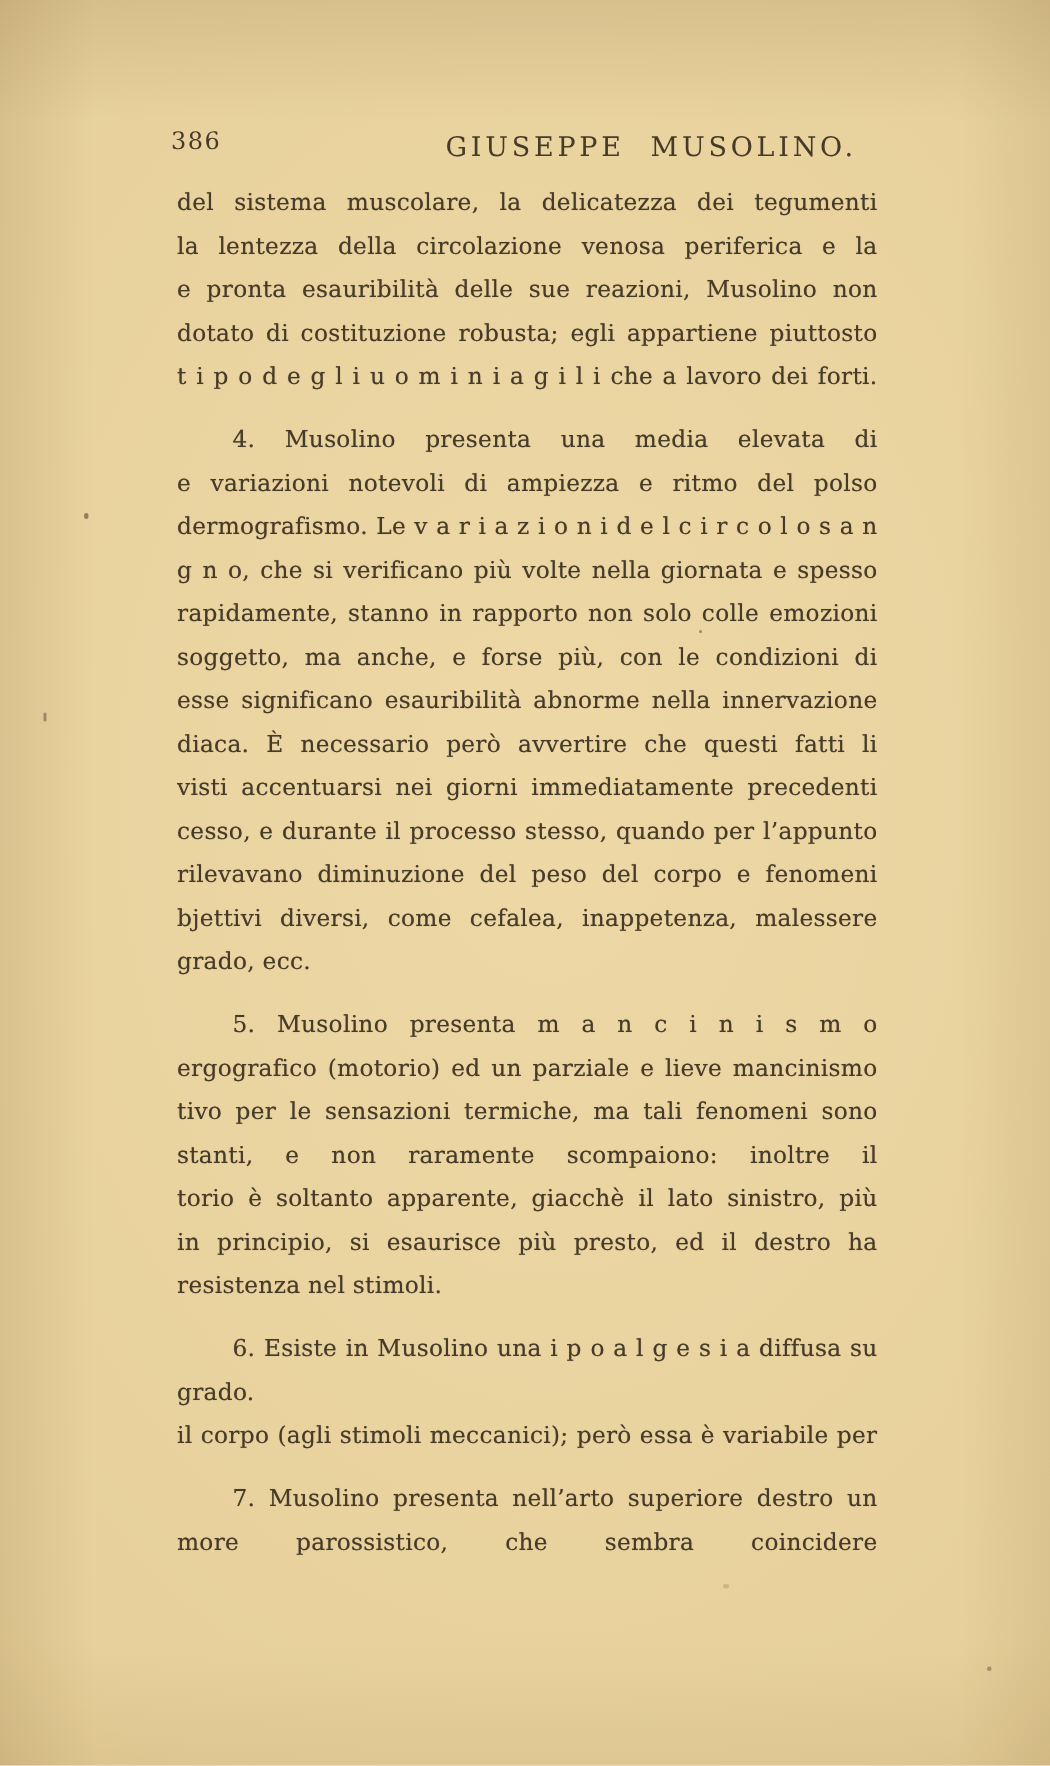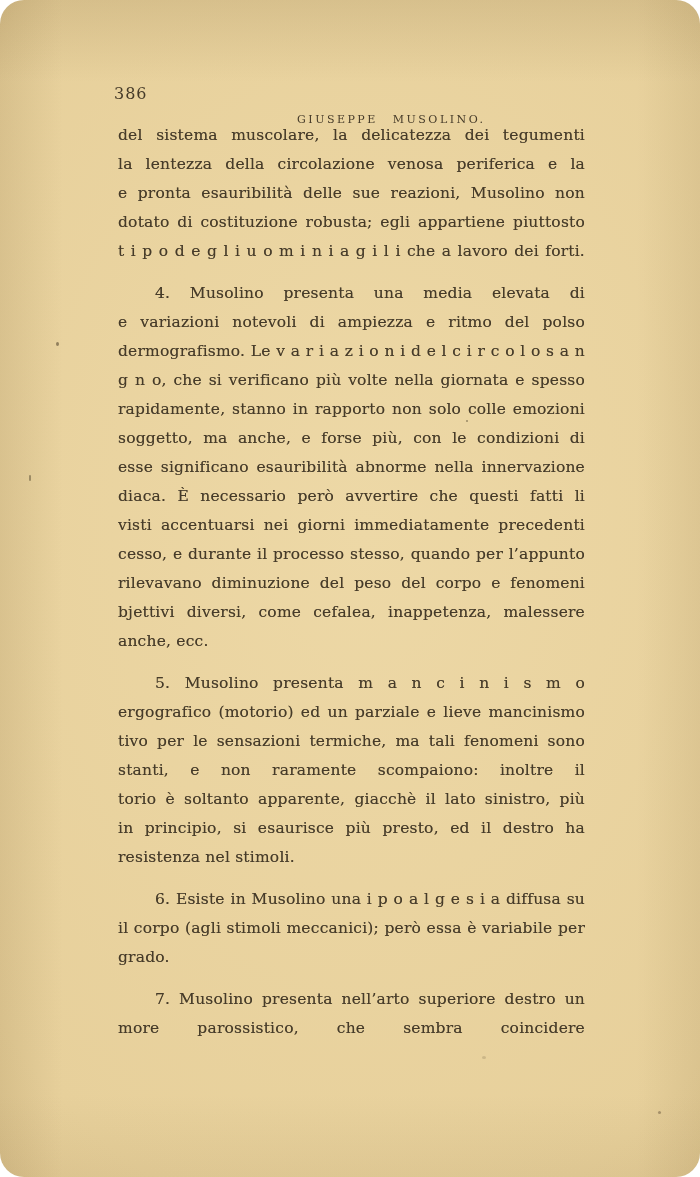--- a/index.html
+++ b/index.html
@@ -9,37 +9,35 @@
     width: 700px;
     height: 1177px;
     overflow: hidden;
     background-color: #e6cf9a;
     background-image:
       linear-gradient(to bottom, rgba(110,82,36,0.14), rgba(0,0,0,0) 7%, rgba(0,0,0,0) 93%, rgba(110,82,36,0.08)),
       linear-gradient(to right, rgba(110,82,36,0.13), rgba(0,0,0,0) 9%, rgba(0,0,0,0) 91%, rgba(110,82,36,0.10)),
       radial-gradient(130% 110% at 52% 45%, #edd8a6 0%, #e7d09b 55%, #dcc189 100%);
     font-family: "DejaVu Serif", "Liberation Serif", serif;
     color: #463b29;
-    border-radius: 24px;
   }
   .pgnum {
     position: absolute;
     left: 114px;
     top: 84px;
     font-size: 16px;
     letter-spacing: 1px;
   }
   .runhead {
     position: absolute;
     left: 297px;
     top: 88px;
-    font-size: 11px;
+    font-size: 18px;
     letter-spacing: 2.5px;
     word-spacing: 9px;
-    margin-top: 25px;
   }
   .textblock {
     position: absolute;
     left: 118px;
     top: 121px;
     width: 467px;
     font-size: 15.5px;
     letter-spacing: 0.2px;
     text-shadow: 0 0 0.5px rgba(70,59,41,0.55);
   }
@@ -88,35 +86,35 @@
         <div class="line justify">dermografismo. Le v a r i a z i o n i d e l c i r c o l o s a n g u i-</div>
         <div class="line justify">g n o, che si verificano più volte nella giornata e spesso anche</div>
         <div class="line justify">rapidamente, stanno in rapporto non solo colle emozioni del</div>
         <div class="line justify">soggetto, ma anche, e forse più, con le condizioni di fatica:</div>
         <div class="line justify">esse significano esauribilità abnorme nella innervazione car-</div>
         <div class="line justify">diaca. È necessario però avvertire che questi fatti li abbiamo</div>
         <div class="line justify">visti accentuarsi nei giorni immediatamente precedenti al pro-</div>
         <div class="line justify">cesso, e durante il processo stesso, quando per l’appunto si</div>
         <div class="line justify">rilevavano diminuzione del peso del corpo e fenomeni sub-</div>
         <div class="line justify">bjettivi diversi, come cefalea, inappetenza, malessere gene-</div>
-        <div class="line lastline">anche, ecc.</div>
+        <div class="line lastline">grado, ecc.</div>
       </div>
       <div class="paragraph">
         <div class="line justify indent">5. Musolino presenta m a n c i n i s m o dinamometrico ed</div>
         <div class="line justify">ergografico (motorio) ed un parziale e lieve mancinismo sensi-</div>
         <div class="line justify">tivo per le sensazioni termiche, ma tali fenomeni sono inco-</div>
         <div class="line justify">stanti, e non raramente scompaiono: inoltre il mancinismo mo-</div>
         <div class="line justify">torio è soltanto apparente, giacchè il lato sinistro, più forte</div>
         <div class="line justify">in principio, si esaurisce più presto, ed il destro ha maggiore</div>
         <div class="line lastline">resistenza nel stimoli.</div>
       </div>
       <div class="paragraph">
         <div class="line justify indent">6. Esiste in Musolino una i p o a l g e s i a diffusa su tutto</div>
+        <div class="line lastline">grado.</div>
         <div class="line justify">il corpo (agli stimoli meccanici); però essa è variabile per</div>
-        <div class="line lastline">grado.</div>
       </div>
       <div class="paragraph">
         <div class="line justify indent">7. Musolino presenta nell’arto superiore destro un tre-</div>
         <div class="line justify">more parossistico, che sembra coincidere coll’accentuarsi del</div>
       </div>
     </div>
 
   <div class="speck" style="left:56px; top:342px; width:3px; height:4px; opacity:0.55;"></div>
   <div class="speck" style="left:29px; top:475px; width:2px; height:6px; opacity:0.45; border-radius:1px;"></div>
   <div class="speck" style="left:466px; top:420px; width:2px; height:2px; opacity:0.5;"></div>

